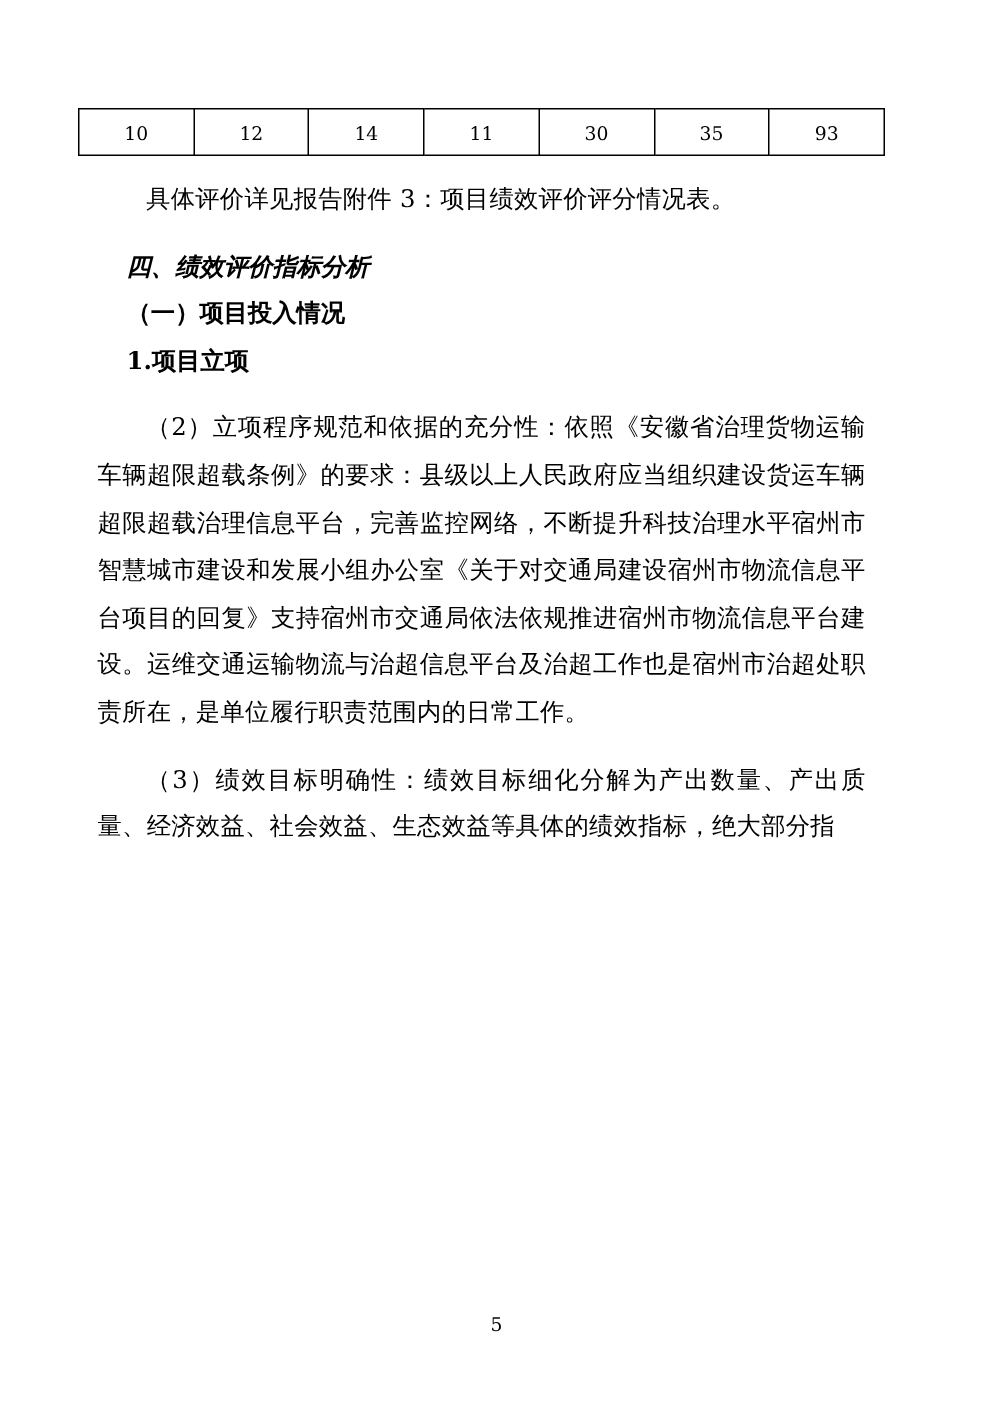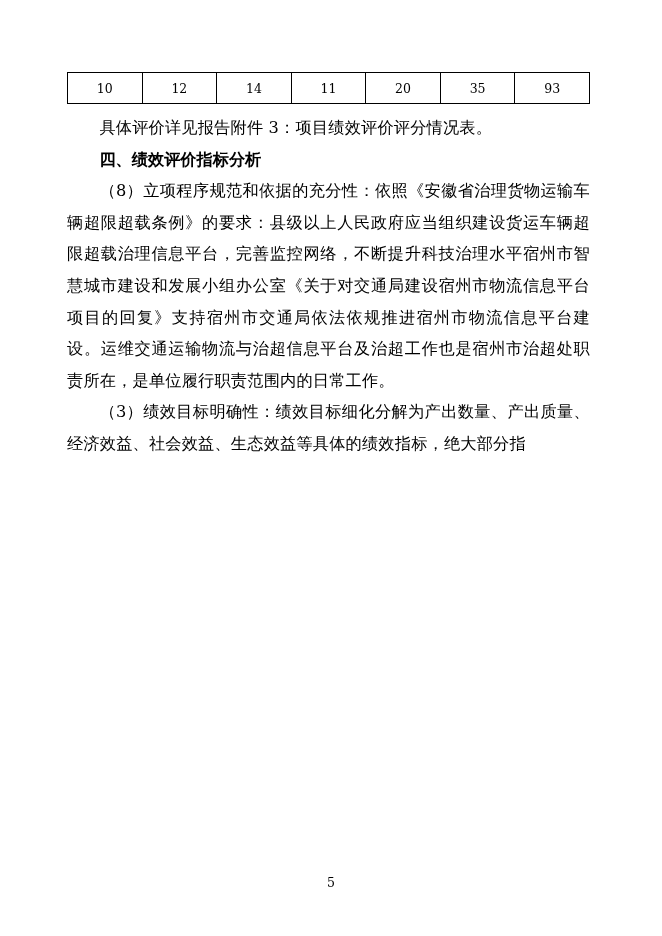--- a/index.html
+++ b/index.html
@@ -15,21 +15,21 @@
     position: relative;
     overflow: hidden;
   }
   .page {
     position: absolute;
     left: 0;
     top: 0;
     width: 662px;
     height: 936px;
     box-sizing: border-box;
-    padding: 72px 72px 40px 67px;
+    padding: 72px 72px 40px 52px;
   }
   
   .score-table {
     border-collapse: collapse;
     width: 100%;
     margin: 0 0 8px 0;
     table-layout: fixed;
   }
   .score-table td {
     border: 1px solid #000000;
@@ -39,32 +39,33 @@
     font-family: "DejaVu Serif", "Liberation Serif", serif;
     font-size: 12.5px;
     color: #000000;
     padding: 0;
   }
   .body-text {
     font-size: 16.2px;
     line-height: 1.95;
     text-align: justify;
     text-justify: inter-ideograph;
-    margin: 0;
+    margin: 13px;
     letter-spacing: 0.2px;
   }
   .indent {
     text-indent: 2em;
   }
   .heading {
     font-size: 16.2px;
     line-height: 1.95;
     font-weight: bold;
     text-indent: 2em;
     margin: 0;
+    font-style: italic;
   }
   .subheading {
     font-size: 16.2px;
     line-height: 1.95;
     font-weight: bold;
     text-indent: 2em;
     margin: 0;
   }
   .para-block {
     margin: 0;
@@ -84,29 +85,31 @@
 
 <div class="page">
 
   <table class="score-table">
     <tbody>
       <tr>
         <td>10</td>
         <td>12</td>
         <td>14</td>
         <td>11</td>
-        <td>20</td>
+        <td>30</td>
         <td>35</td>
         <td>93</td>
       </tr>
     </tbody>
   </table>
 
   <div class="para-block">
     <p class="body-text indent">具体评价详见报告附件 3：项目绩效评价评分情况表。</p>
     <p class="heading">四、绩效评价指标分析</p>
-    <p class="body-text indent">（8）立项程序规范和依据的充分性：依照《安徽省治理货物运输车辆超限超载条例》的要求：县级以上人民政府应当组织建设货运车辆超限超载治理信息平台，完善监控网络，不断提升科技治理水平宿州市智慧城市建设和发展小组办公室《关于对交通局建设宿州市物流信息平台项目的回复》支持宿州市交通局依法依规推进宿州市物流信息平台建设。运维交通运输物流与治超信息平台及治超工作也是宿州市治超处职责所在，是单位履行职责范围内的日常工作。</p>
+    <p class="subheading">（一）项目投入情况</p>
+    <p class="subheading">1.项目立项</p>
+    <p class="body-text indent">（2）立项程序规范和依据的充分性：依照《安徽省治理货物运输车辆超限超载条例》的要求：县级以上人民政府应当组织建设货运车辆超限超载治理信息平台，完善监控网络，不断提升科技治理水平宿州市智慧城市建设和发展小组办公室《关于对交通局建设宿州市物流信息平台项目的回复》支持宿州市交通局依法依规推进宿州市物流信息平台建设。运维交通运输物流与治超信息平台及治超工作也是宿州市治超处职责所在，是单位履行职责范围内的日常工作。</p>
     <p class="body-text indent">（3）绩效目标明确性：绩效目标细化分解为产出数量、产出质量、经济效益、社会效益、生态效益等具体的绩效指标，绝大部分指</p>
   </div>
 
 </div>
 
 <div class="page-number">5</div>
 
 </body></html>

